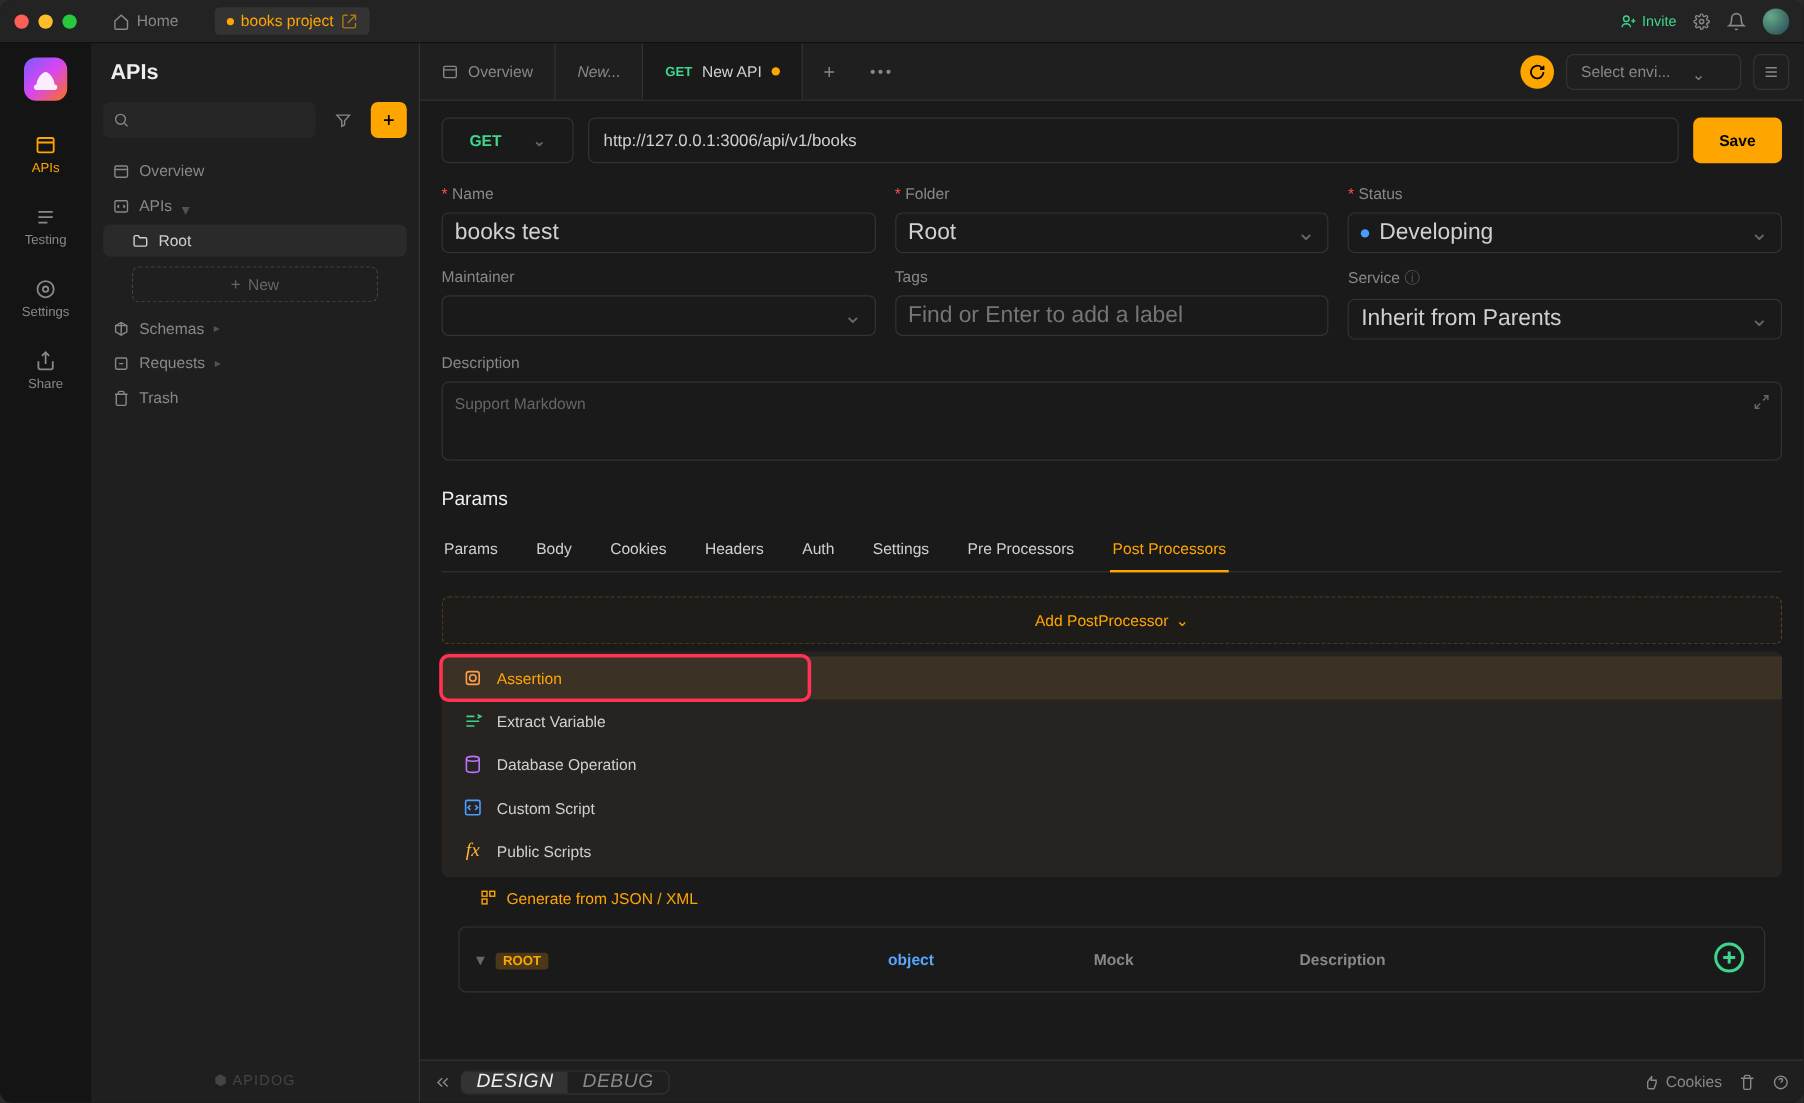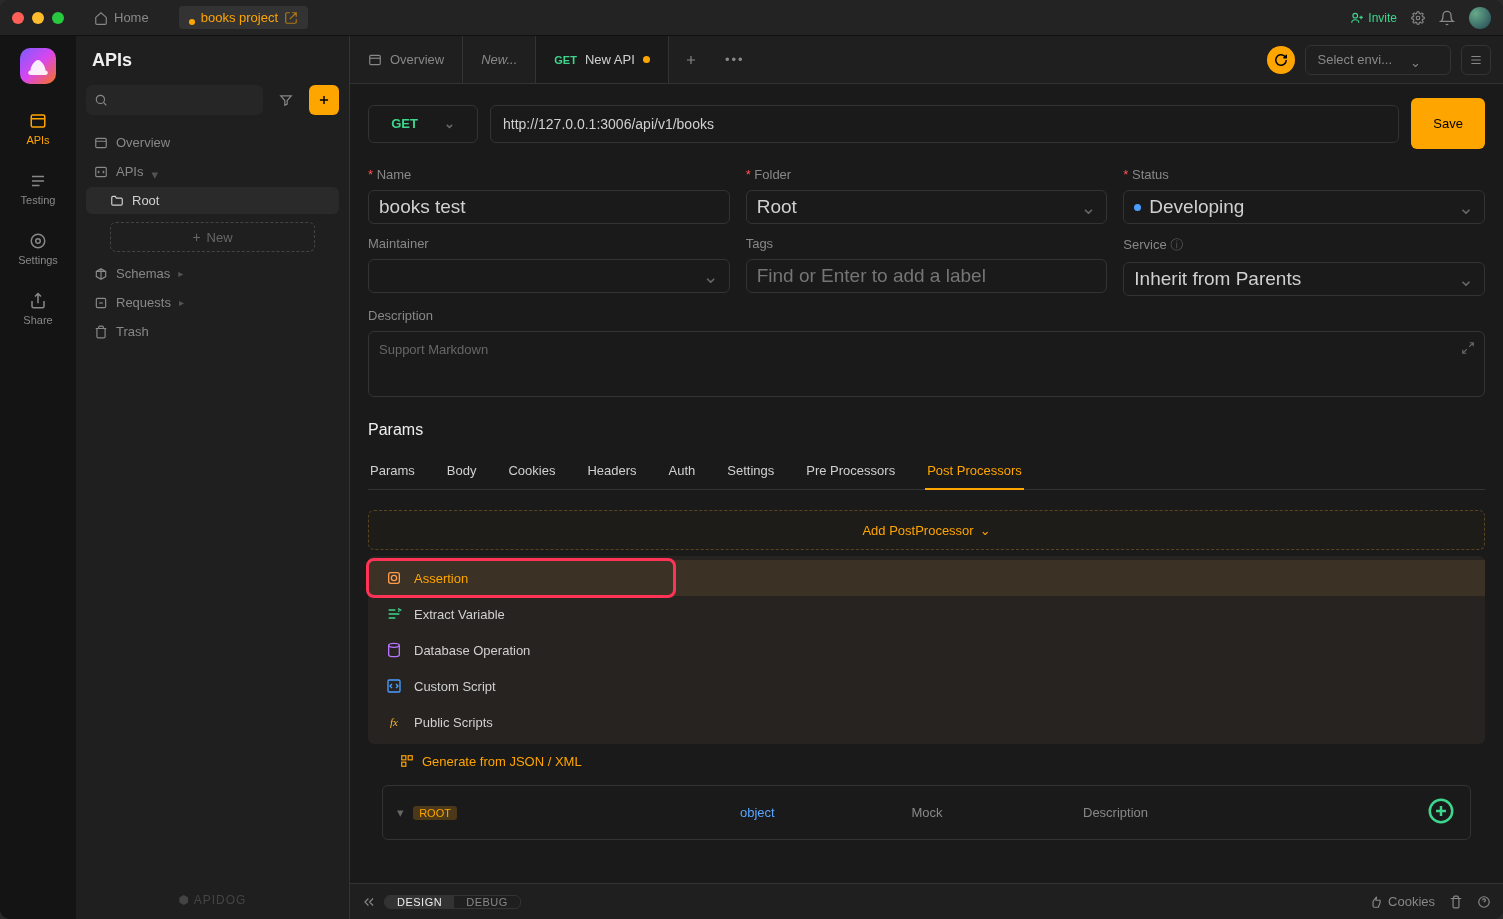--- a/index.html
+++ b/index.html
@@ -22,21 +22,21 @@
   * { box-sizing: border-box; margin: 0; padding: 0; font-family: -apple-system, BlinkMacSystemFont, "Segoe UI", sans-serif; }
   body { background: #2a2a2a; color: var(--text); font-size: 13px; overflow: hidden; }
   .window { width: 1503px; height: 919px; background: var(--bg-main); display: flex; flex-direction: column; border-radius: 10px; overflow: hidden; margin: 0 auto; position: relative;}
   
   .titlebar { height: 36px; background: #232323; display: flex; align-items: center; padding: 0 12px; border-bottom: 1px solid #111; }
   .traffic { display: flex; gap: 8px; }
   .dot { width: 12px; height: 12px; border-radius: 50%; }
   .dot-red { background: #ff5f56; }
   .dot-yellow { background: #ffbd2e; }
   .dot-green { background: #27c93f; }
-  .crumb { display:flex; align-items:flex-end; gap:6px; margin-left: 20px; padding:4px 10px; border-radius:4px; color:var(--text-dim); }
+  .crumb { display:flex; align-items:center; gap:6px; margin-left: 20px; padding:4px 10px; border-radius:4px; color:var(--text-dim); }
   .crumb.active { background:#333; color: var(--accent); }
   .titlebar-right { margin-left:auto; display:flex; align-items:center; gap:14px; }
   .invite { color: var(--green); display:flex; align-items:center; gap:4px; font-size:12px;}
   .avatar { width:22px; height:22px; border-radius:50%; background: radial-gradient(circle at 30% 30%, #6a8, #245);}
   
   .body { flex:1; display:flex; overflow:hidden; }
   
   .rail { width: 76px; background: var(--bg-dark); padding-top: 12px; display:flex; flex-direction:column; align-items:center; gap:18px; }
   .rail-logo { width:36px; height:36px; border-radius:10px; background: linear-gradient(135deg,#7b5cff,#d946ef,#f97316); display:flex; align-items:center; justify-content:center; margin-bottom:6px;}
   .rail-item { display:flex; flex-direction:column; align-items:center; gap:4px; color:var(--text-dim); font-size:11px; cursor:pointer; width:100%; padding:4px 0;}
@@ -64,21 +64,21 @@
   .tab .dirty { width:7px; height:7px; border-radius:50%; background:var(--accent);}
   .tab-plus { width:44px; display:flex; align-items:center; justify-content:center; color:var(--text-dim); cursor:pointer;}
   .tabs-right { margin-left:auto; display:flex; align-items:center; gap:10px; padding-right:12px;}
   .env-select { height:30px; padding:0 30px 0 12px; background:transparent; border:1px solid var(--border); border-radius:6px; color:var(--text-dim); display:flex; align-items:center; gap:18px;}
   .round-accent { width:28px; height:28px; border-radius:50%; background:var(--accent); display:flex; align-items:center; justify-content:center; color:#000;}
   
   .content { flex:1; overflow:auto; padding: 14px 18px;}
   .url-row { display:flex; gap:12px; align-items:center; margin-bottom: 18px;}
   .method-box { width:110px; height:38px; border:1px solid var(--border); border-radius:6px; display:flex; align-items:center; justify-content:center; gap:26px; color:var(--green); font-weight:600;}
   .url-input { flex:1; height:38px; border:1px solid var(--border); border-radius:6px; background:transparent; padding:0 12px; color:var(--text); font-size:14px;}
-  .save-btn { height:51px; padding:0 22px; background:var(--accent); border-radius:6px; display:flex; align-items:center; color:#000; font-weight:400; cursor:pointer;}
+  .save-btn { height:38px; padding:0 22px; background:var(--accent); border-radius:6px; display:flex; align-items:center; color:#000; font-weight:700; cursor:pointer;}
   
   .form-grid { display:grid; grid-template-columns: repeat(3, 1fr); gap: 12px 16px;}
   .field label { display:block; margin-bottom:8px; color:var(--text-dim); font-size:13px;}
   .req::before { content:"* "; color: var(--red);}
   .input, .select { width:100%; height:34px; border:1px solid var(--border); border-radius:6px; background:transparent; padding:0 10px; color:var(--text); font-size:19px; display:flex; align-items:center; justify-content:space-between;}
   .select .chev { color:var(--text-dimmer);}
   .status-pill { display:flex; align-items:center; gap:8px;}
   .status-dot { width:7px; height:7px; border-radius:50%; background: var(--blue);}
   .desc-field { grid-column: 1 / -1; }
   .textarea { width:100%; min-height:66px; border:1px solid var(--border); border-radius:6px; background:transparent; padding:10px; color:var(--text); font-size:13px; position:relative; resize:vertical;}
@@ -93,27 +93,27 @@
   .add-box { margin-top: 20px; border:1px dashed #5a4520; border-radius:6px; height:40px; display:flex; align-items:center; justify-content:center; gap:6px; color:var(--accent); cursor:pointer; background:rgba(255,165,0,0.02);}
   
   .menu { margin-top: 6px; background:#262320; border-radius:6px; overflow:visible; padding:4px 0; position:relative;}
   .menu-item { display:flex; align-items:center; gap:12px; padding: 10px 18px; color:var(--text); cursor:pointer;}
   .menu-item.highlighted { background: #3b3125; color: var(--accent);}
   .menu-item .mi-icon { width:16px; height:16px; display:flex; align-items:center; justify-content:center;}
   
   .highlight-ring { position:absolute; border:3px solid #ff3355; border-radius:8px; pointer-events:none; z-index:100;}
   
   .below-menu { padding: 10px 32px; color: var(--accent); font-size:13px; display:flex; align-items:flex-start; gap:8px;}
-  .root-row { margin: 6px 14px; padding:10px 14px; border:1px solid var(--border); border-radius:6px; display:grid; grid-template-columns: 1.2fr 0.6fr 0.6fr 1.2fr 30px; align-items:center; color:var(--text-dim);}
+  .root-row { margin: 6px 14px; padding:10px 14px; border:1px solid var(--border); border-radius:6px; display:grid; grid-template-columns: 1.2fr 0.6fr 0.6fr 1.2fr 30px; align-items:center; color:var(--text-dim);font-weight:bold;}
   .root-badge { background:#4a3818; color:var(--accent); padding:1px 6px; border-radius:3px; font-size:11px; display:inline-block;}
   .type-obj { color:#58a6ff;}
   
   .statusbar { height:36px; border-top:1px solid var(--border); background:#1f1f1f; display:flex; align-items:center; padding:0 12px; color:var(--text-dim);}
   .mode-pill { display:flex; border-radius:6px; overflow:hidden; border:1px solid var(--border);}
-  .mode { padding:0 12px; font-size:11px; letter-spacing:0.5px;}
+  .mode { padding:0 12px; font-size:16px; letter-spacing:0.5px;font-style:italic;}
   .mode.active { background:#333; color:#eee;}
   .statusbar-right { margin-left:auto; display:flex; align-items:center; gap:14px;}
   
   svg { width:100%; height:100%; }
   .chevron { width:10px; height:10px; }
   .sm-icon{width:14px;height:14px;}
 </style>
 </head>
 <body>
 
@@ -419,21 +419,21 @@
               <span class="mi-icon">
                 <svg viewBox="0 0 24 24" fill="none" stroke="#4a9eff" stroke-width="2">
                   <rect x="3" y="3" width="18" height="18" rx="2"></rect>
                   <path d="M9 9l-3 3 3 3M15 9l3 3-3 3"></path>
                 </svg>
               </span>
               <span>Custom Script</span>
             </div>
             <div class="menu-item">
               <span class="mi-icon">
-                <span style="font-style:italic;color:#ffb833;font-size:11px;font-family:serif">fx</span>
+                <span style="font-style:italic;color:#ffb833;font-size:16px;font-family:serif">fx</span>
               </span>
               <span>Public Scripts</span>
             </div>
           </div>
 
         <div class="below-menu">
           <span class="sm-icon"><svg viewBox="0 0 24 24" fill="none" stroke="currentColor" stroke-width="2">
                 <rect x="3" y="3" width="7" height="7"></rect>
                 <rect x="14" y="3" width="7" height="7"></rect>
                 <rect x="3" y="14" width="7" height="7"></rect>

